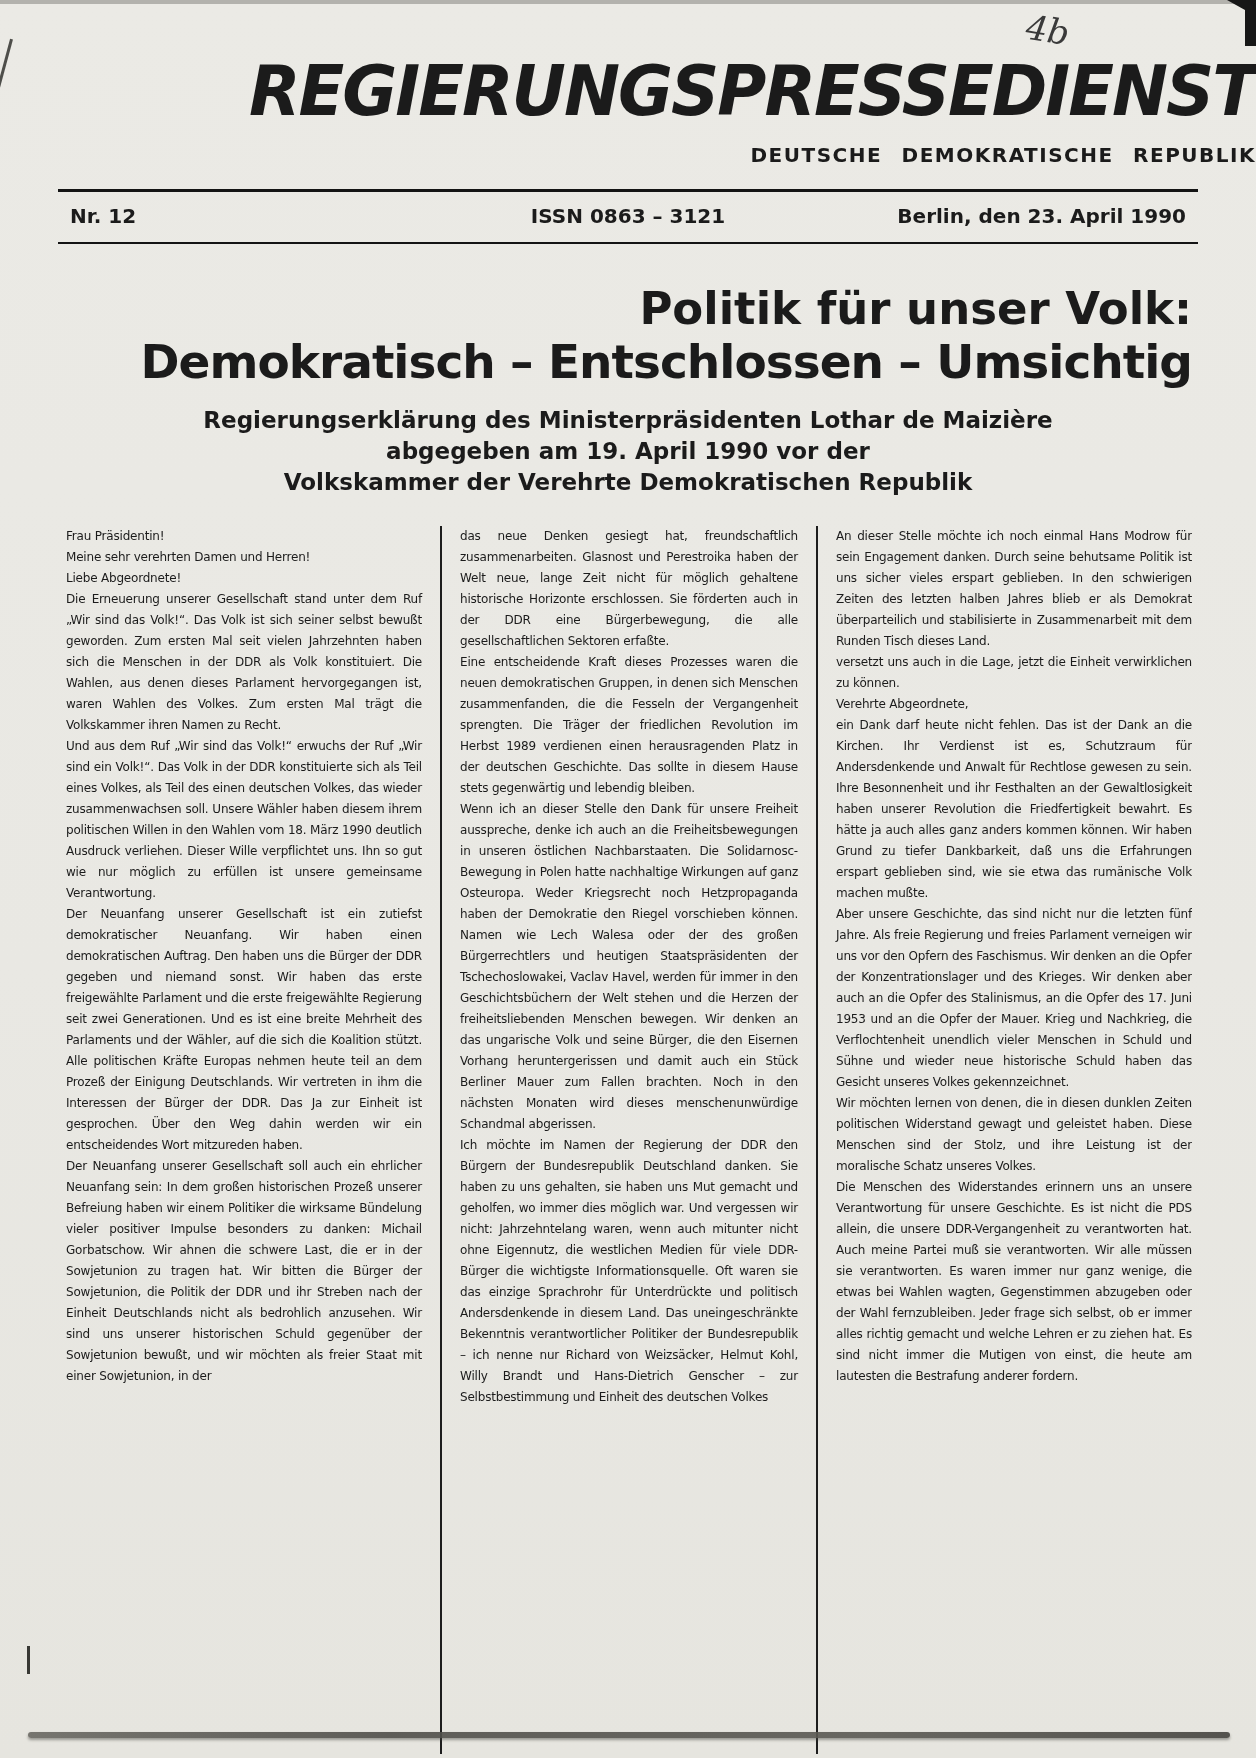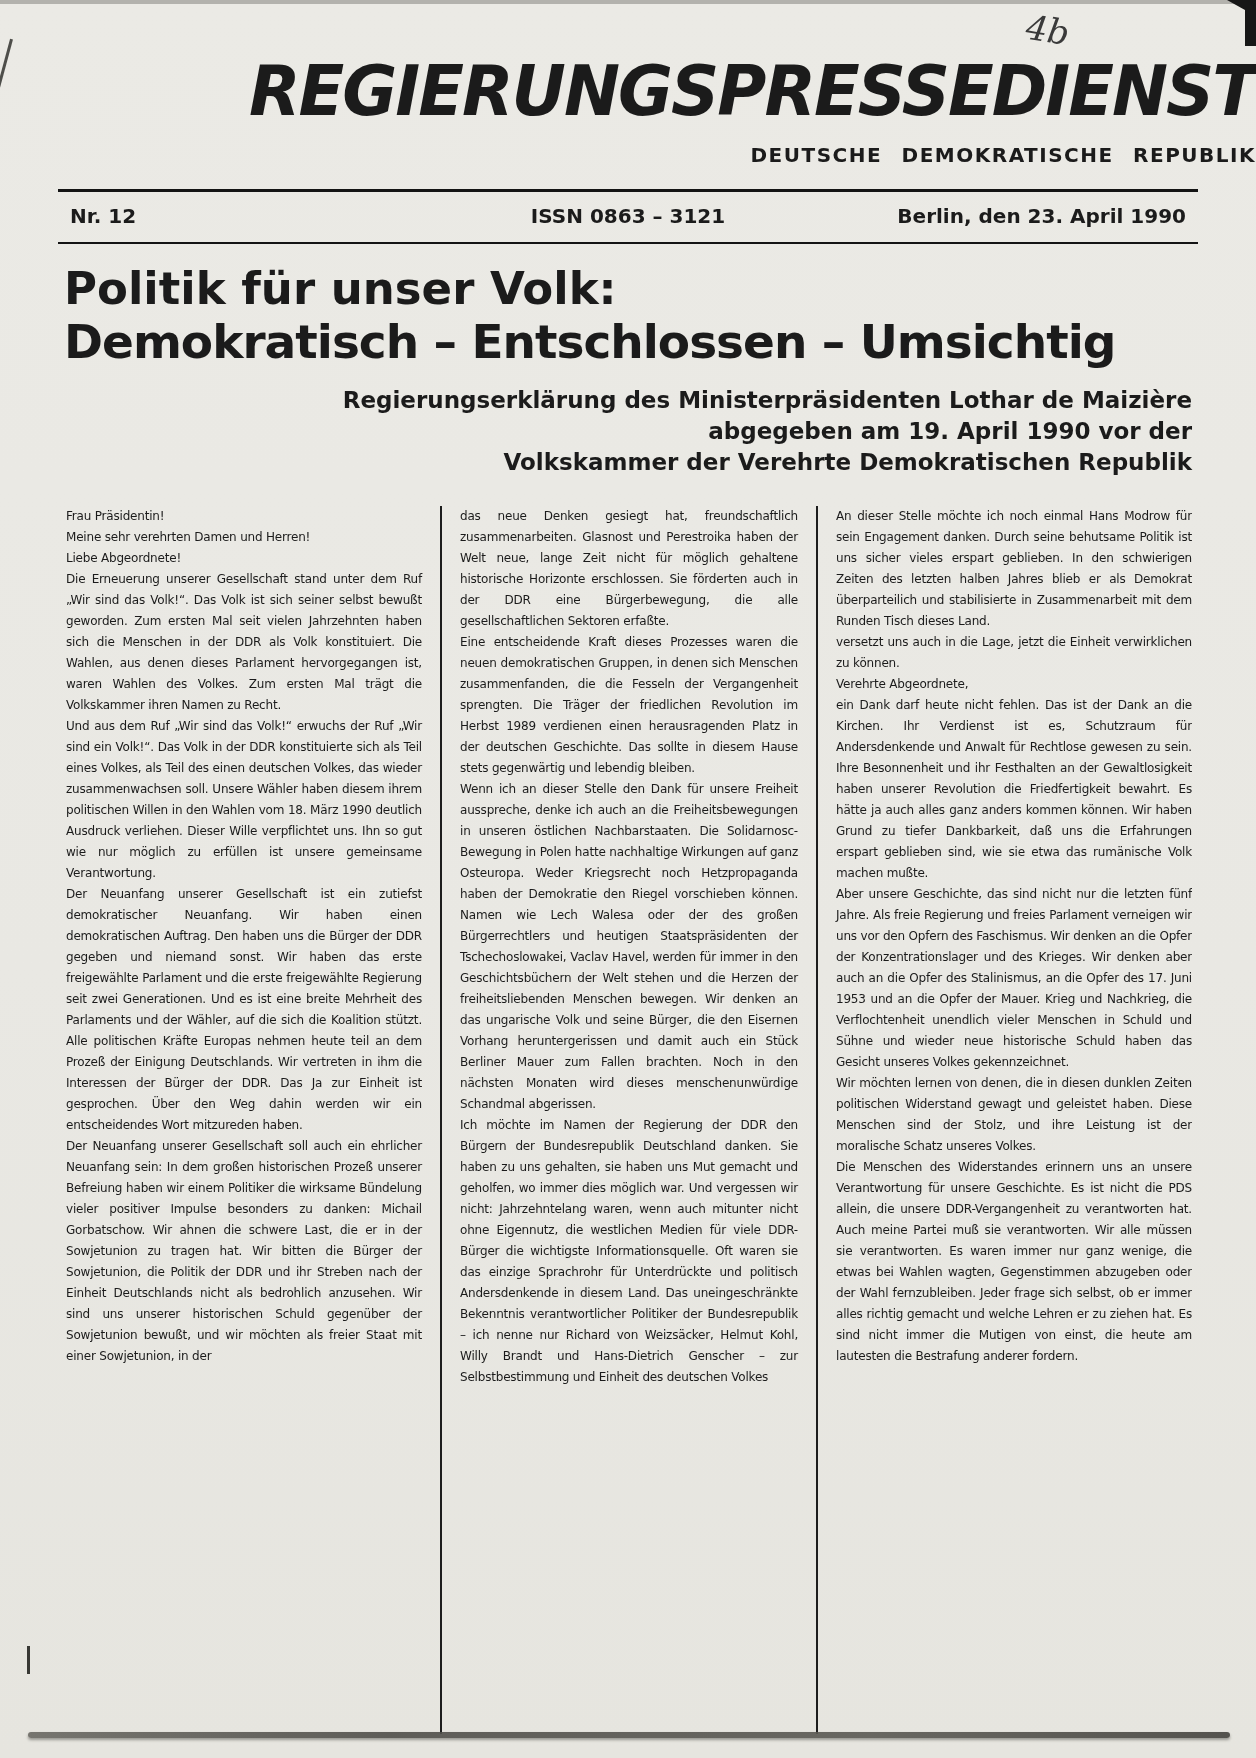--- a/index.html
+++ b/index.html
@@ -50,25 +50,25 @@
 
   .info-bar {
     display:flex; align-items:baseline;
     font-size:20px; font-weight:bold;
     padding:12px 6px 14px 6px;
   }
   .info-left { flex:1; text-align:left; }
   .info-center { flex:1.4; text-align:center; }
   .info-right { flex:1; text-align:right; }
 
-  .headline { text-align:left; margin-top:20px; font-weight:bold; }
+  .headline { text-align:right; margin-top:40px; font-weight:bold; }
   .headline-line1 { font-size:45px; line-height:1.1; letter-spacing:0; }
   .headline-line2 { font-size:47px; line-height:1.18; letter-spacing:-1px; }
 
-  .subhead { text-align:right; margin-top:16px; font-weight:bold; font-size:23px; line-height:31px; }
+  .subhead { text-align:center; margin-top:16px; font-weight:bold; font-size:23px; line-height:31px; }
 
   .columns {
     display:grid; grid-template-columns:repeat(3,1fr);
     margin-top:28px; height:1228px; overflow:hidden;
   }
   .col { padding:0 18px; font-size:12px; line-height:21px; letter-spacing:-0.2px; }
   .col:first-child { padding-left:2px; }
   .col:last-child { padding-right:0; }
   .col + .col { border-left:2px solid #1d1d1d; }
   .col p { margin:0; text-align:justify; }

